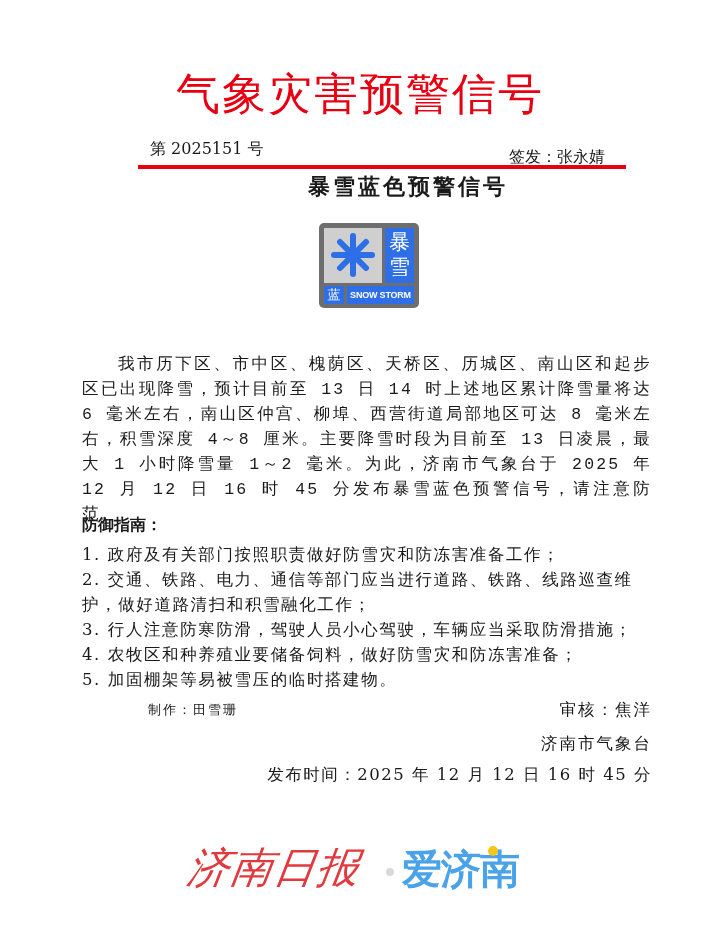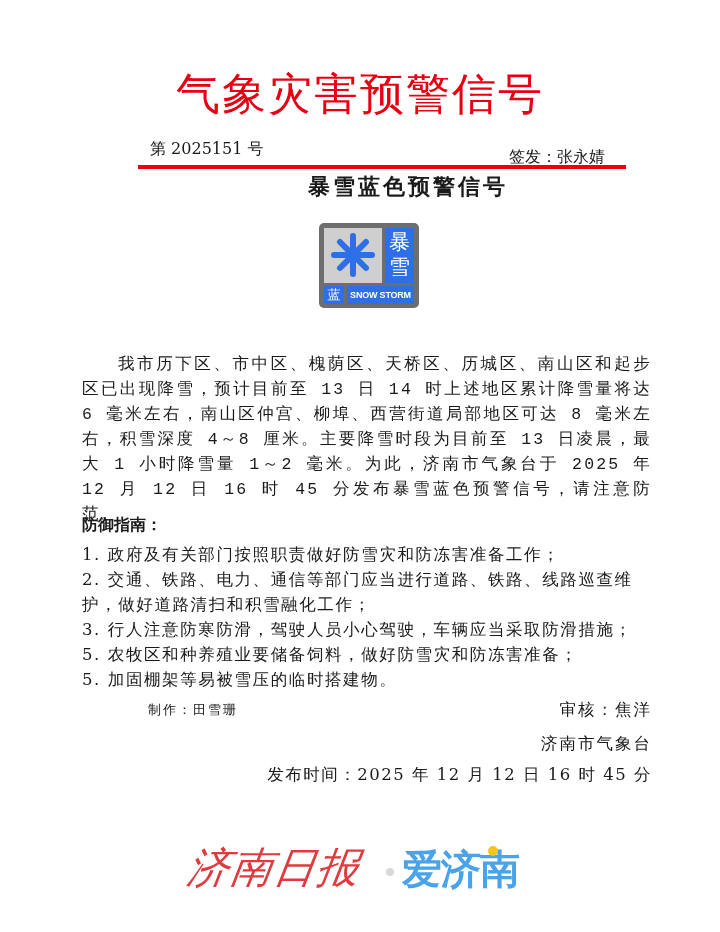--- a/index.html
+++ b/index.html
@@ -270,21 +270,21 @@
 </div>
 
 <p class="body-text">我市历下区、市中区、槐荫区、天桥区、历城区、南山区和起步区已出现降雪，预计目前至 13 日 14 时上述地区累计降雪量将达 6 毫米左右，南山区仲宫、柳埠、西营街道局部地区可达 8 毫米左右，积雪深度 4～8 厘米。主要降雪时段为目前至 13 日凌晨，最大 1 小时降雪量 1～2 毫米。为此，济南市气象台于 2025 年 12 月 12 日 16 时 45 分发布暴雪蓝色预警信号，请注意防范。</p>
 
 <p class="guide-title">防御指南：</p>
 
 <ul class="guide-list">
   <li>1. 政府及有关部门按照职责做好防雪灾和防冻害准备工作；</li>
   <li>2. 交通、铁路、电力、通信等部门应当进行道路、铁路、线路巡查维护，做好道路清扫和积雪融化工作；</li>
   <li>3. 行人注意防寒防滑，驾驶人员小心驾驶，车辆应当采取防滑措施；</li>
-  <li>5. 农牧区和种养殖业要储备饲料，做好防雪灾和防冻害准备；</li>
+  <li>4. 农牧区和种养殖业要储备饲料，做好防雪灾和防冻害准备；</li>
   <li>5. 加固棚架等易被雪压的临时搭建物。</li>
 </ul>
 
 <div class="maker">制作：田雪珊</div>
 <div class="reviewer">审核：焦洋</div>
 <div class="org">济南市气象台</div>
 <div class="pub-time">发布时间：2025 年 12 月 12 日 16 时 45 分</div>
 
 <div class="footer-logo">
   <span class="paper-name">济南日报</span>

